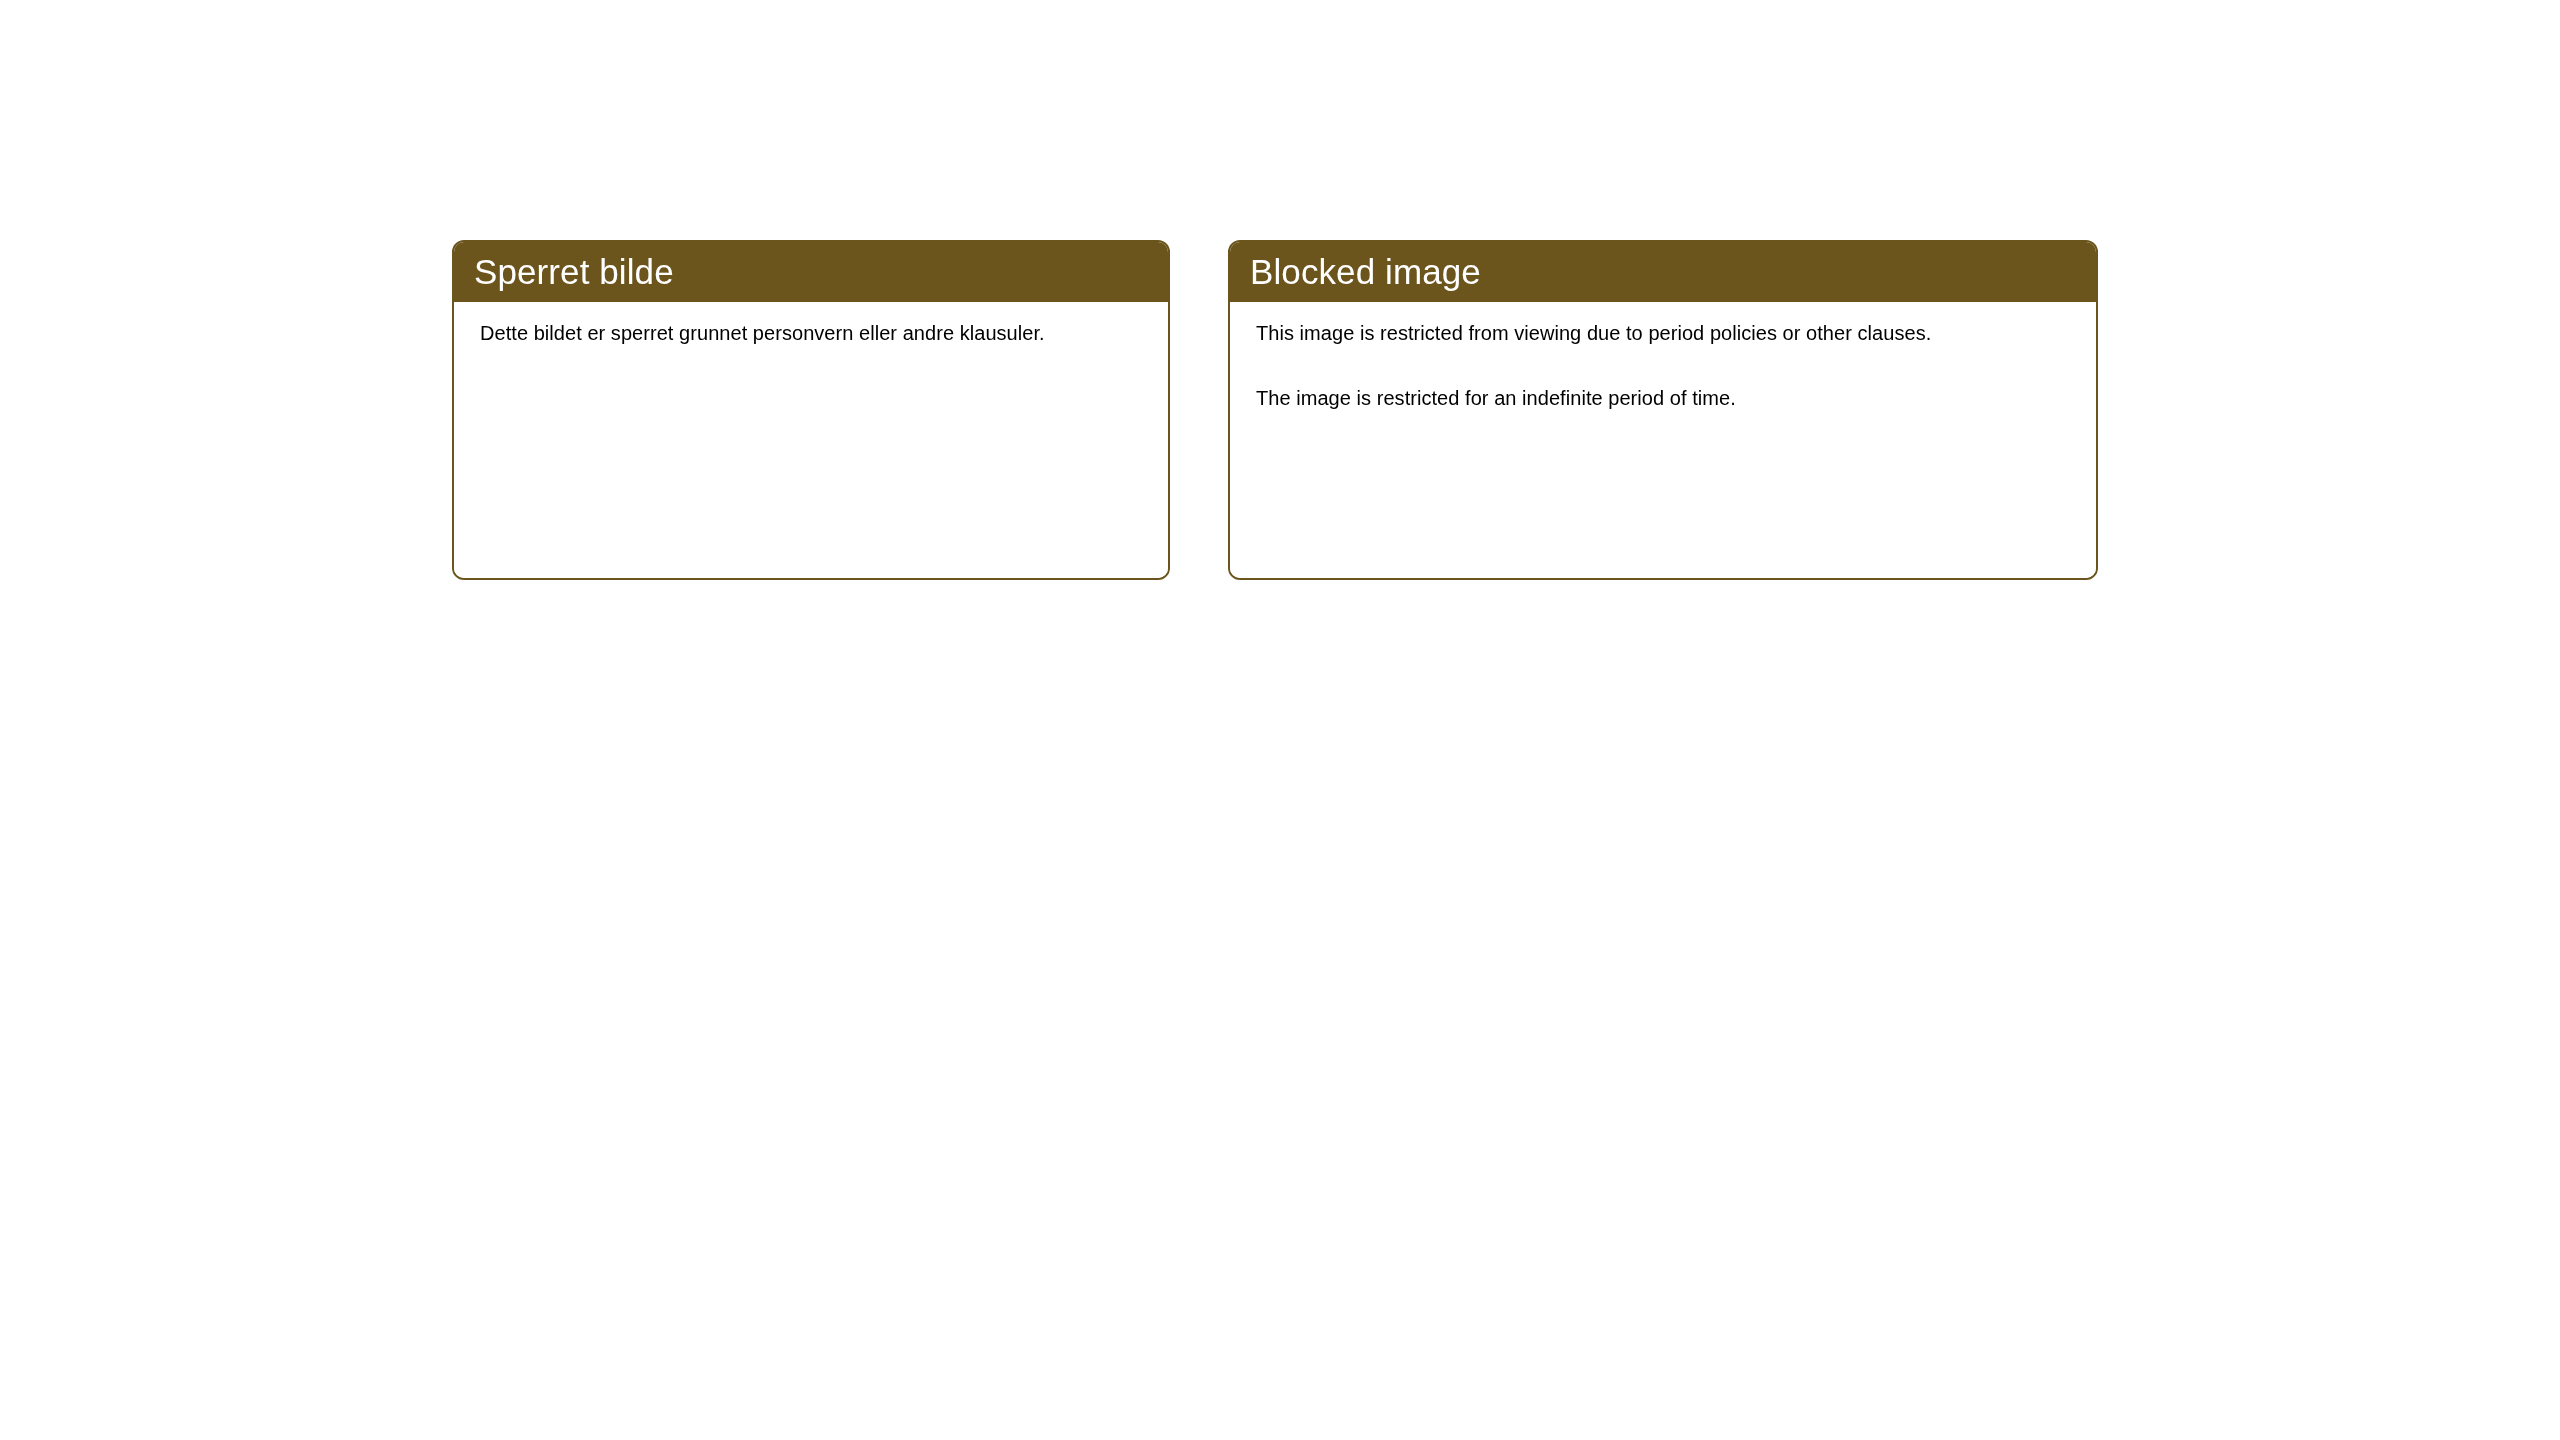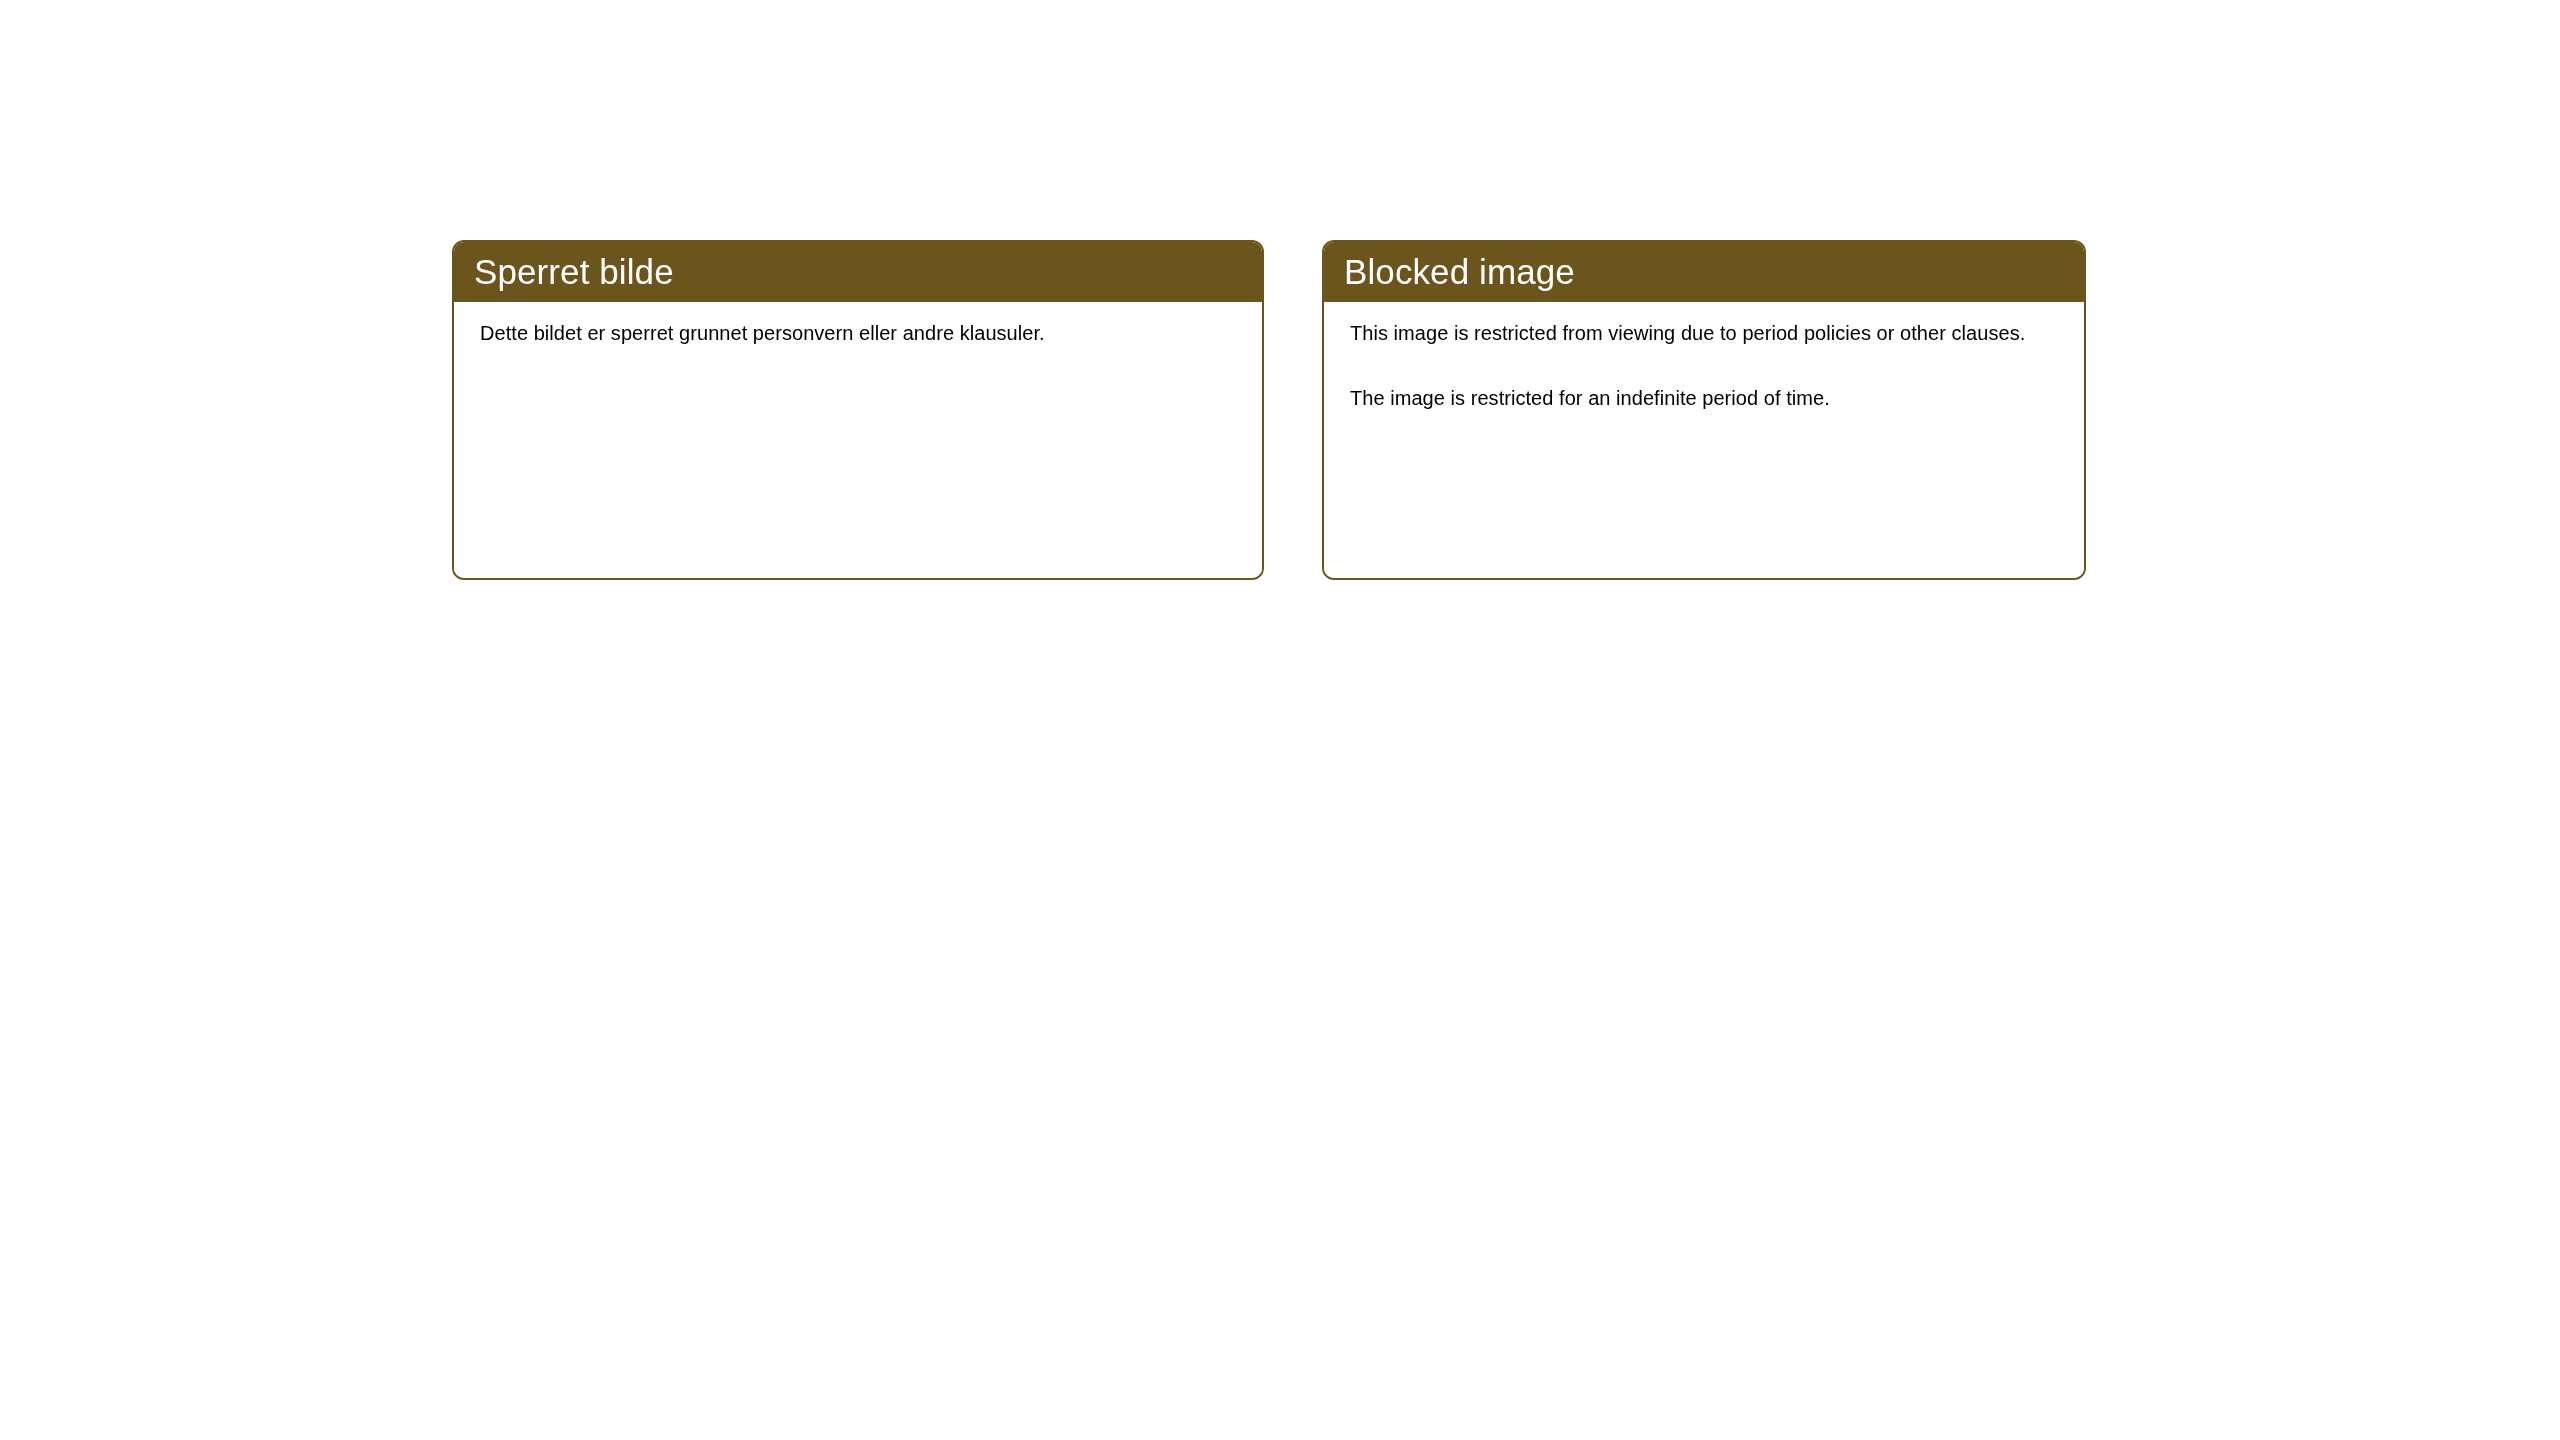--- a/index.html
+++ b/index.html
@@ -31,25 +31,25 @@
     border: 2px solid #6b551d;
     border-radius: 12px;
     box-sizing: border-box;
     height: 340px;
     display: flex;
     flex-direction: column;
     overflow: hidden;
   }
 
   .notice-card.card-no {
-    width: 812px;
+    width: 718px;
   }
 
   .notice-card.card-en {
-    width: 764px;
+    width: 870px;
   }
 
   .card-header {
     background: #6b551d;
     height: 62px;
     flex: 0 0 62px;
     display: flex;
     align-items: center;
     box-sizing: border-box;
     padding: 0 0 0 22px;

